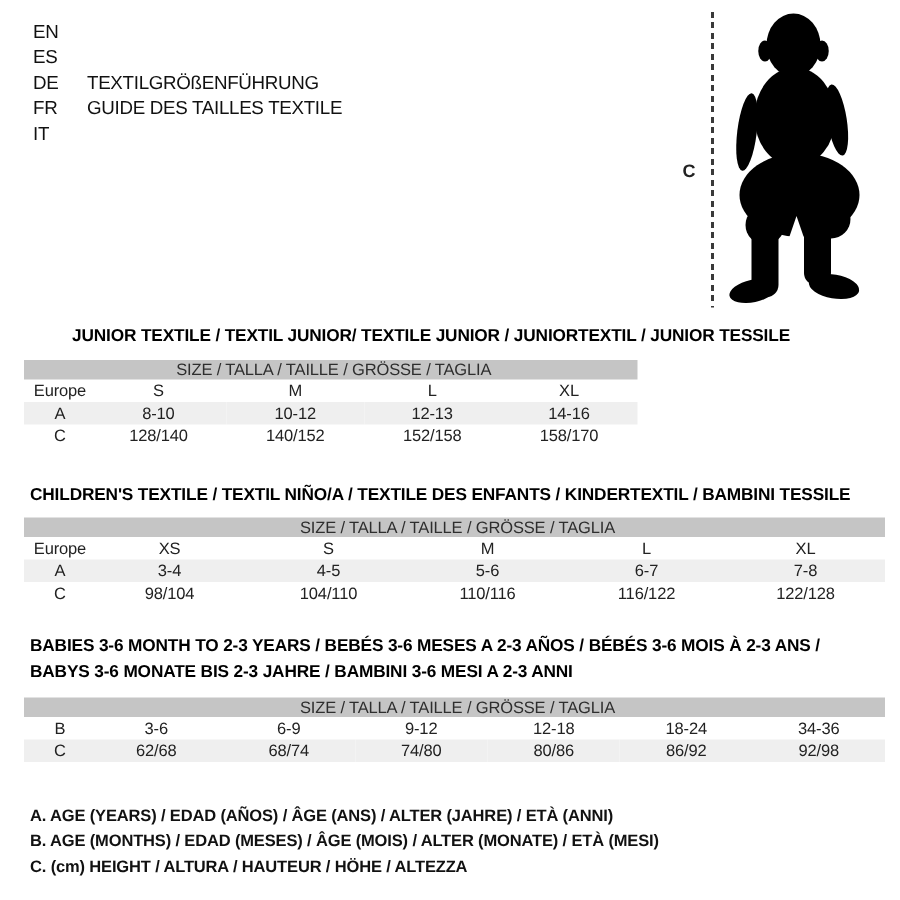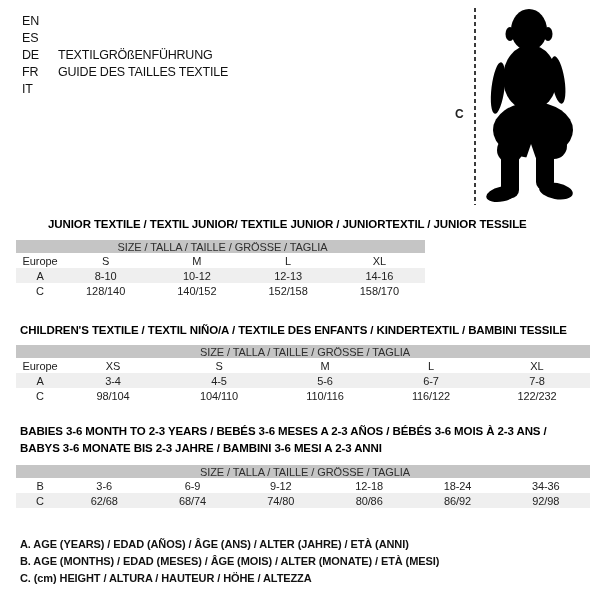--- a/index.html
+++ b/index.html
@@ -150,21 +150,21 @@
     <td>5-6</td>
     <td>6-7</td>
     <td>7-8</td>
   </tr>
   <tr>
     <td class="lbl">C</td>
     <td>98/104</td>
     <td>104/110</td>
     <td>110/116</td>
     <td>116/122</td>
-    <td>122/232</td>
+    <td>122/128</td>
   </tr>
 </tbody>
   </table>
 
 <div class="abs sect-title t3-title">BABIES 3-6 MONTH TO 2-3 YEARS / BEBÉS 3-6 MESES A 2-3 AÑOS / BÉBÉS 3-6 MOIS À 2-3 ANS /
 BABYS 3-6 MONATE BIS 2-3 JAHRE / BAMBINI 3-6 MESI A 2-3 ANNI</div>
 <table class="abs tbl t3">
   <colgroup>
       <col class="c-lbl">
       <col>

